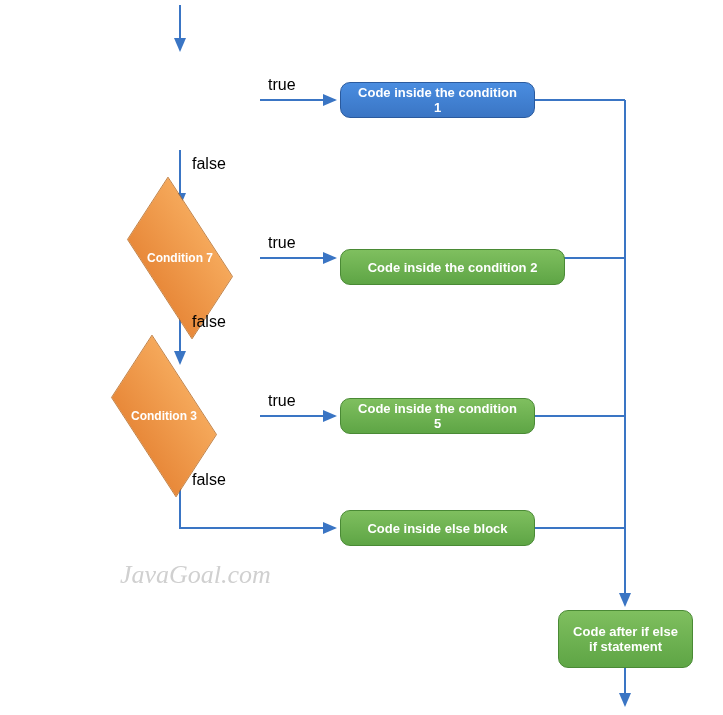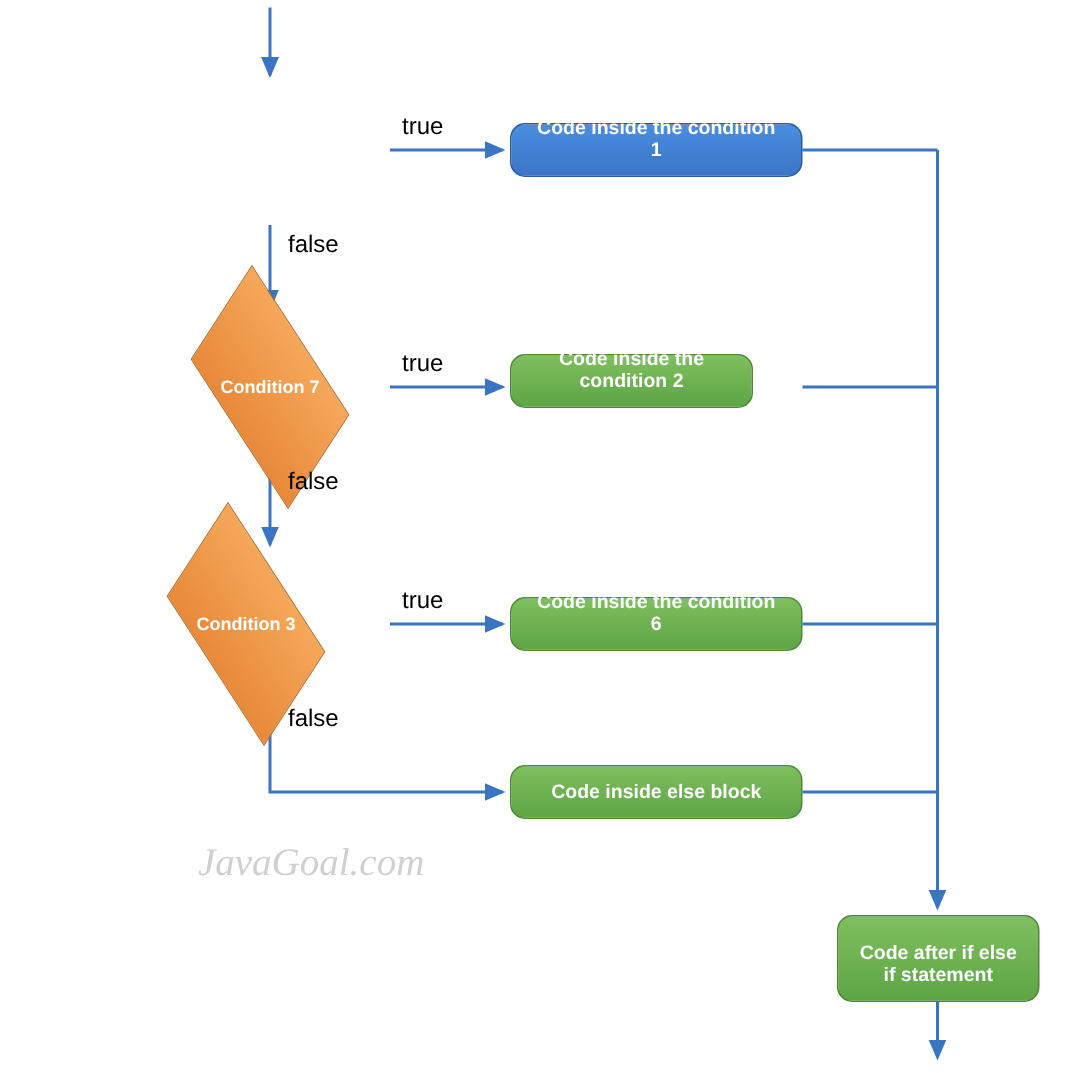--- a/index.html
+++ b/index.html
@@ -40,21 +40,21 @@
     z-index: 2;
     text-align:center;
   }
   .box {
     position: absolute;
     border-radius: 10px;
     color: #fff;
     font-size: 13px;
     font-weight: bold;
     display: flex;
-    align-items: flex-end;
+    align-items: center;
     justify-content: center;
     text-align: center;
     padding: 10px 14px;
     box-sizing: border-box;
   }
   .box-blue {
     background: linear-gradient(to bottom, #4a8de0, #3a75c4);
     border: 1px solid #2a5a9e;
   }
   .box-green {
@@ -136,38 +136,38 @@
     <span>Code inside the condition 1</span>
   </div>
 
   <div class="diamond" style="left:100px; top:208px;">
     <div class="diamond-shape"></div>
     <div class="diamond-text">Condition 7</div>
   </div>
   <div class="label" style="left:268px; top:234px;">true</div>
   <div class="label" style="left:192px; top:313px;">false</div>
 
-  <div class="box box-green" style="left:340px; top:236px; width:162px; height:36px;">
+  <div class="box box-green" style="left:340px; top:249px; width:225px; height:36px;">
     <span>Code inside the condition 2</span>
   </div>
 
   <div class="diamond" style="left:84px; top:366px;">
     <div class="diamond-shape"></div>
     <div class="diamond-text">Condition 3</div>
   </div>
   <div class="label" style="left:268px; top:392px;">true</div>
   <div class="label" style="left:192px; top:471px;">false</div>
 
   <div class="box box-green" style="left:340px; top:398px; width:195px; height:36px;">
-    <span>Code inside the condition 6</span>
+    <span>Code inside the condition 5</span>
   </div>
 
   <div class="box box-final" style="left:558px; top:610px;">
     <span>Code after if else if statement</span>
   </div>
 
   <div class="box box-green" style="left:340px; top:510px; width:195px; height:36px;">
     <span>Code inside else block</span>
   </div>
 
-  <div class="watermark" style="left:132px; top:560px;">JavaGoal.com</div>
+  <div class="watermark" style="left:120px; top:560px;">JavaGoal.com</div>
 
 </div>
 
 </body></html>

